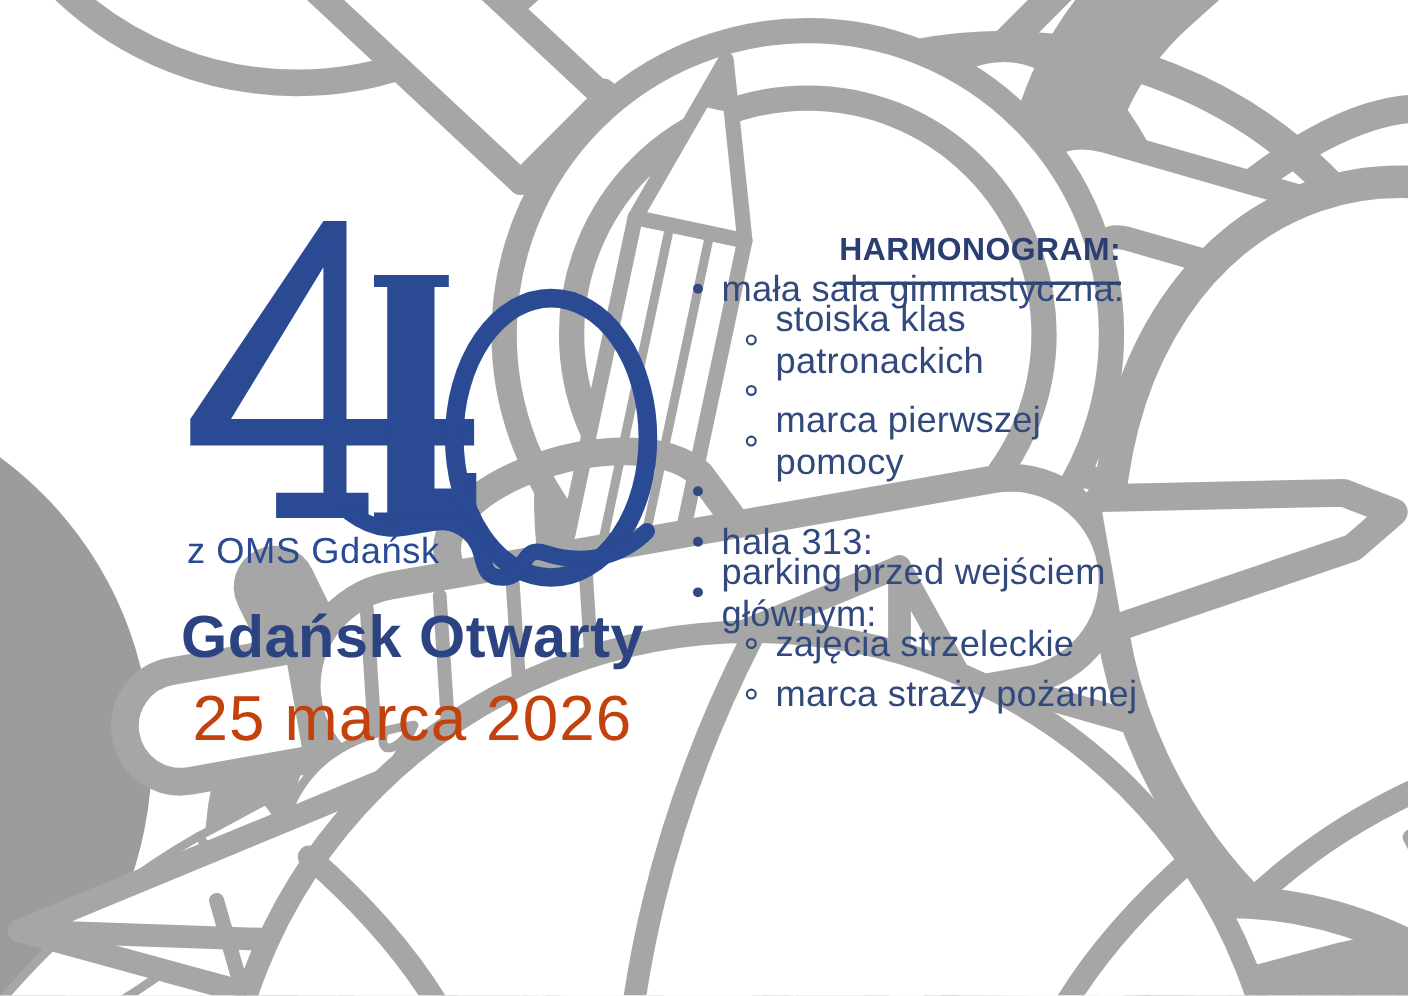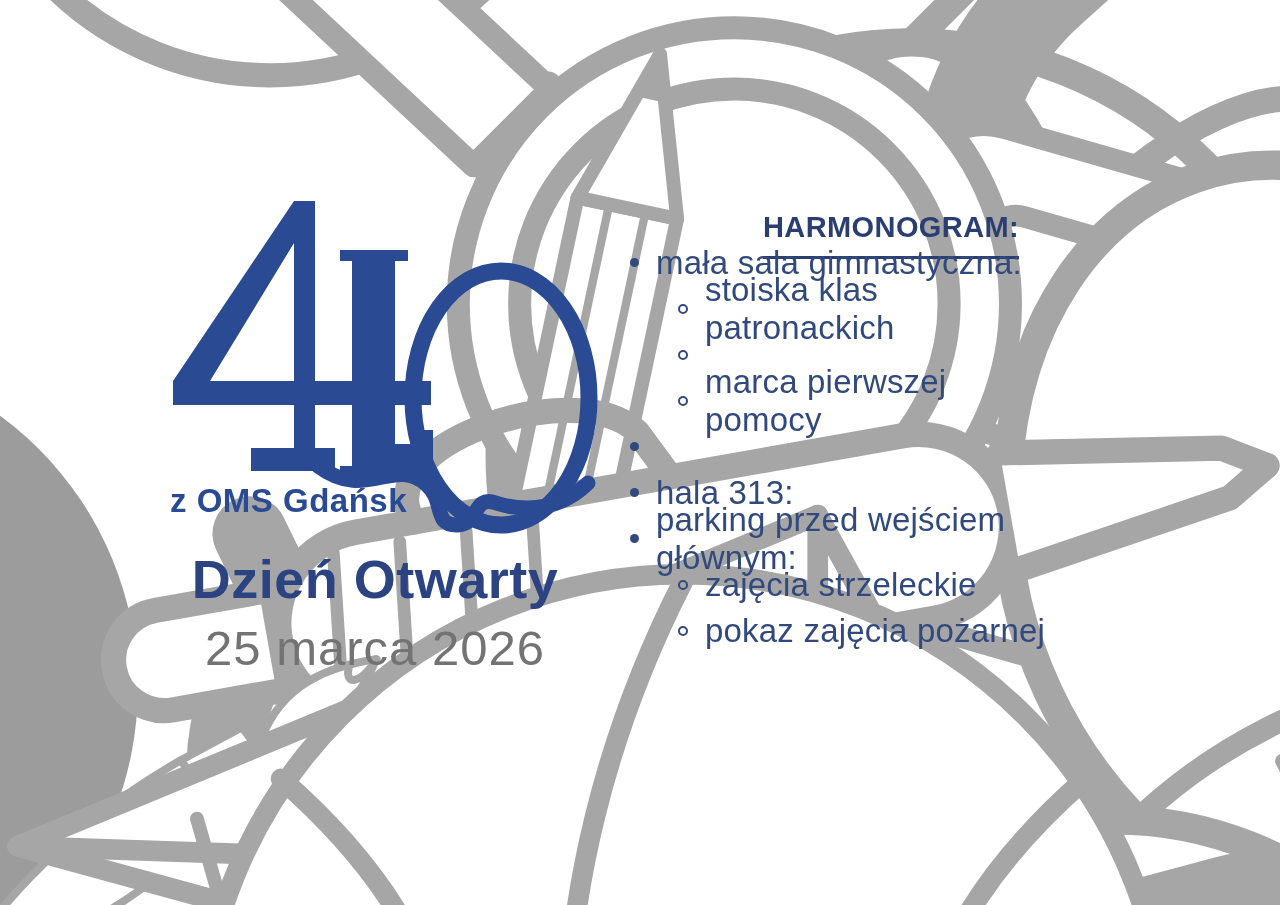--- a/index.html
+++ b/index.html
@@ -10,30 +10,30 @@
   
   svg.doodles{
     position:absolute;inset:0;width:1280px;height:905px;
     stroke:#a6a6a6;fill:none;stroke-width:3;stroke-linecap:round;stroke-linejoin:round;
   }
   svg.doodles text{stroke:none;fill:#a6a6a6;font-family:"Liberation Sans",sans-serif;}
   
   .logo-svg{position:absolute;left:168px;top:198px;width:424px;height:334px;overflow:visible;}
   .logo-sub{
     position:absolute;left:170px;top:482px;width:260px;
-    color:#2b4a94;font-size:33px;font-weight:700;letter-spacing:.5px;
+    color:#2b4a94;font-size:33px;font-weight:400;letter-spacing:.5px;
   }
   
   .event-title{
     position:absolute;left:120px;top:548px;width:510px;text-align:center;
     color:#2c4382;font-size:54px;font-weight:700;letter-spacing:.5px;
   }
   .event-date{
     position:absolute;left:120px;top:620px;width:510px;text-align:center;
-    color:#737373;font-size:49px;font-weight:400;letter-spacing:1px;
+    color:#c2410c;font-size:58px;font-weight:400;letter-spacing:1px;
   }
   
   .schedule-title{
     position:absolute;left:763px;top:211px;
     color:#2a3e72;font-size:29px;font-weight:700;letter-spacing:.4px;
     border-bottom:3px solid #2a3e72;padding-bottom:12px;
   }
   .schedule-list{position:absolute;left:630px;top:247px;width:440px;}
   .row{display:flex;align-items:center;height:31px;margin-bottom:15px;color:#31497c;font-size:33px;letter-spacing:.2px;}
   .row .b1{flex:0 0 auto;width:9px;height:9px;border-radius:50%;background:#31497c;margin-right:17px;}
@@ -276,21 +276,21 @@
 
   <svg class="logo-svg" viewBox="0 0 424 334" role="img" aria-label="4LO">
     <path fill="#2b4a94" fill-rule="evenodd" d="M126,3 L147,3 L147,183 L263,183 L263,207 L147,207 L147,250 L167,250 L167,273 L83,273 L83,250 L126,250 L126,207 L5,207 L5,183 Z
          M126,45 L126,183 L42,183 Z"></path>
     <path fill="#2b4a94" d="M172,52 L240,52 L240,63 L227,63 L227,246 L252,246 L252,232 L265,232 L265,280 L172,280 L172,268 L184,268 L184,63 L172,63 Z"></path>
     <ellipse cx="333" cy="200" rx="88" ry="127" fill="none" stroke="#2b4a94" stroke-width="17"></ellipse>
     <path fill="none" stroke="#2b4a94" stroke-width="15" stroke-linecap="round" d="M150,268 C198,304 226,258 258,286 C278,303 264,328 290,327 C312,326 304,297 328,305 C362,316 396,309 420,285"></path>
   </svg>
   <div class="logo-sub">z OMS Gdańsk</div>
 
-  <div class="event-title">Dzień Otwarty</div>
+  <div class="event-title">Gdańsk Otwarty</div>
   <div class="event-date">25 marca 2026</div>
 
   <div class="schedule-title">HARMONOGRAM:</div>
   <div class="schedule-list">
       <div class="row l1">
         <span class="b1"></span>
         <span>mała sala gimnastyczna:</span>
       </div>
       <div class="row l2">
         <span class="b2"></span>
@@ -313,17 +313,17 @@
       <div class="row l1">
         <span class="b1"></span>
         <span>parking przed wejściem głównym:</span>
       </div>
       <div class="row l2">
         <span class="b2"></span>
         <span>zajęcia strzeleckie</span>
       </div>
       <div class="row l2">
         <span class="b2"></span>
-        <span>pokaz zajęcia pożarnej</span>
+        <span>marca straży pożarnej</span>
       </div>
     </div>
 
 </div>
 
 </body></html>

